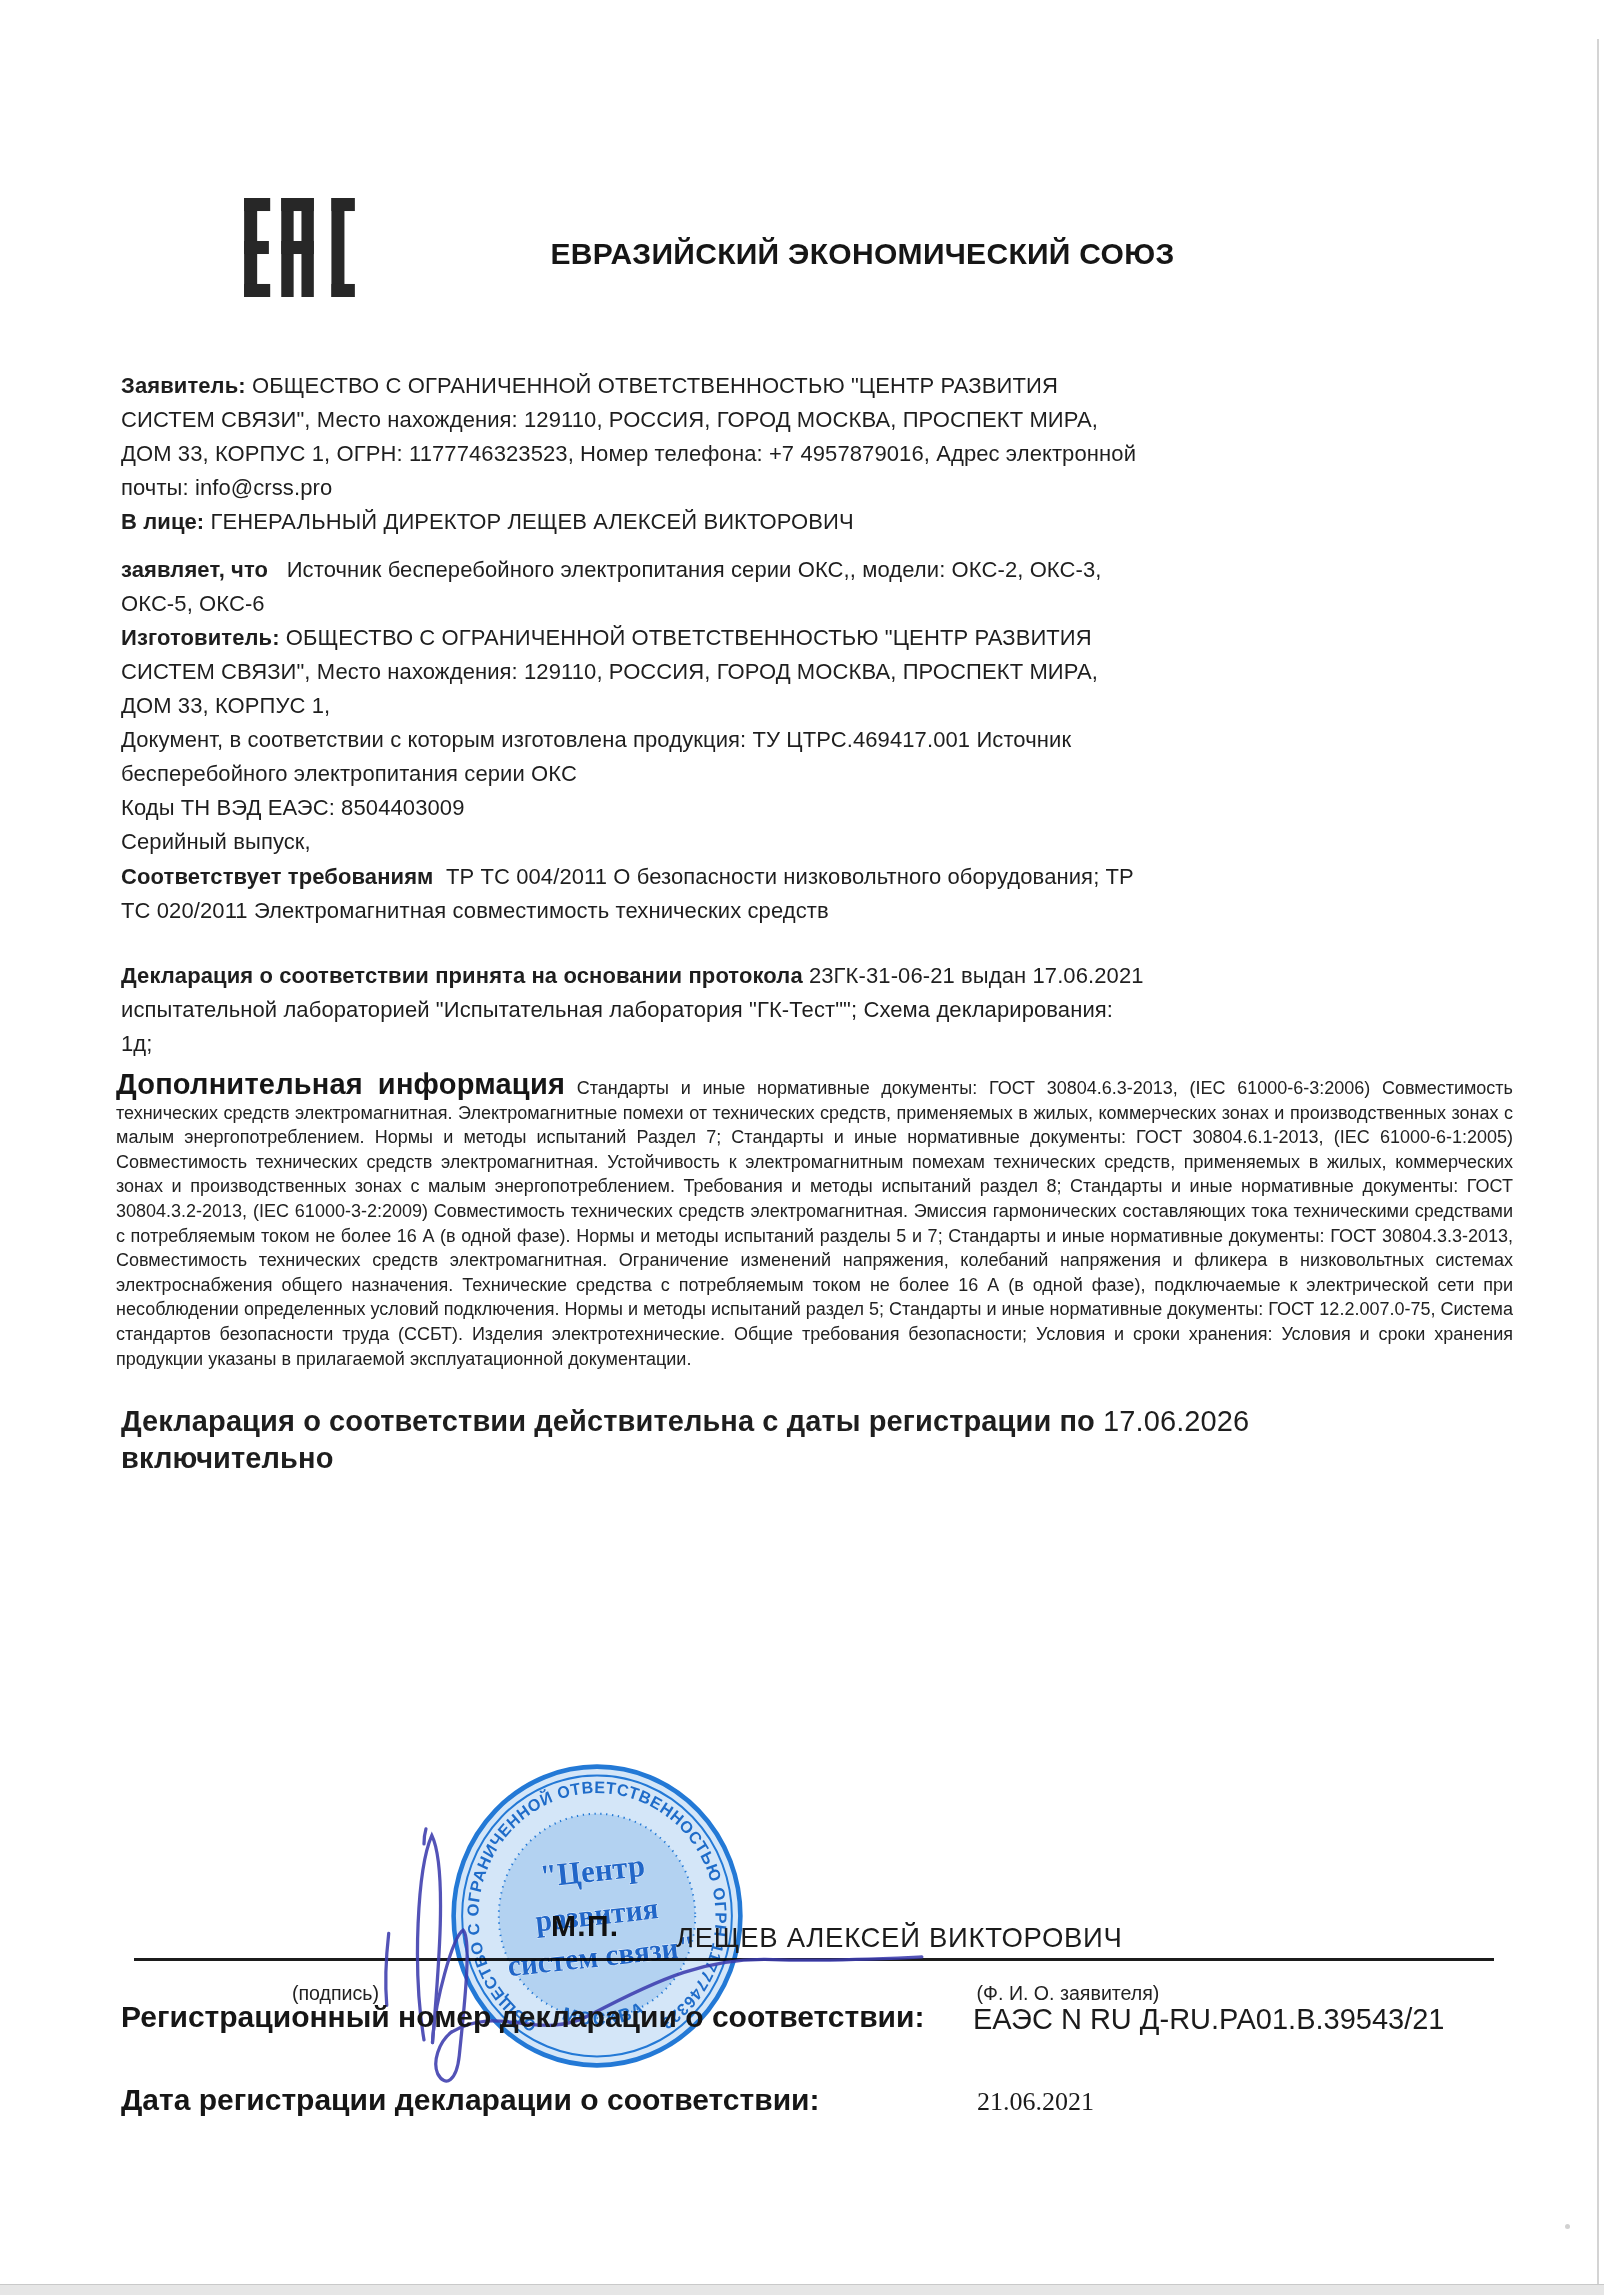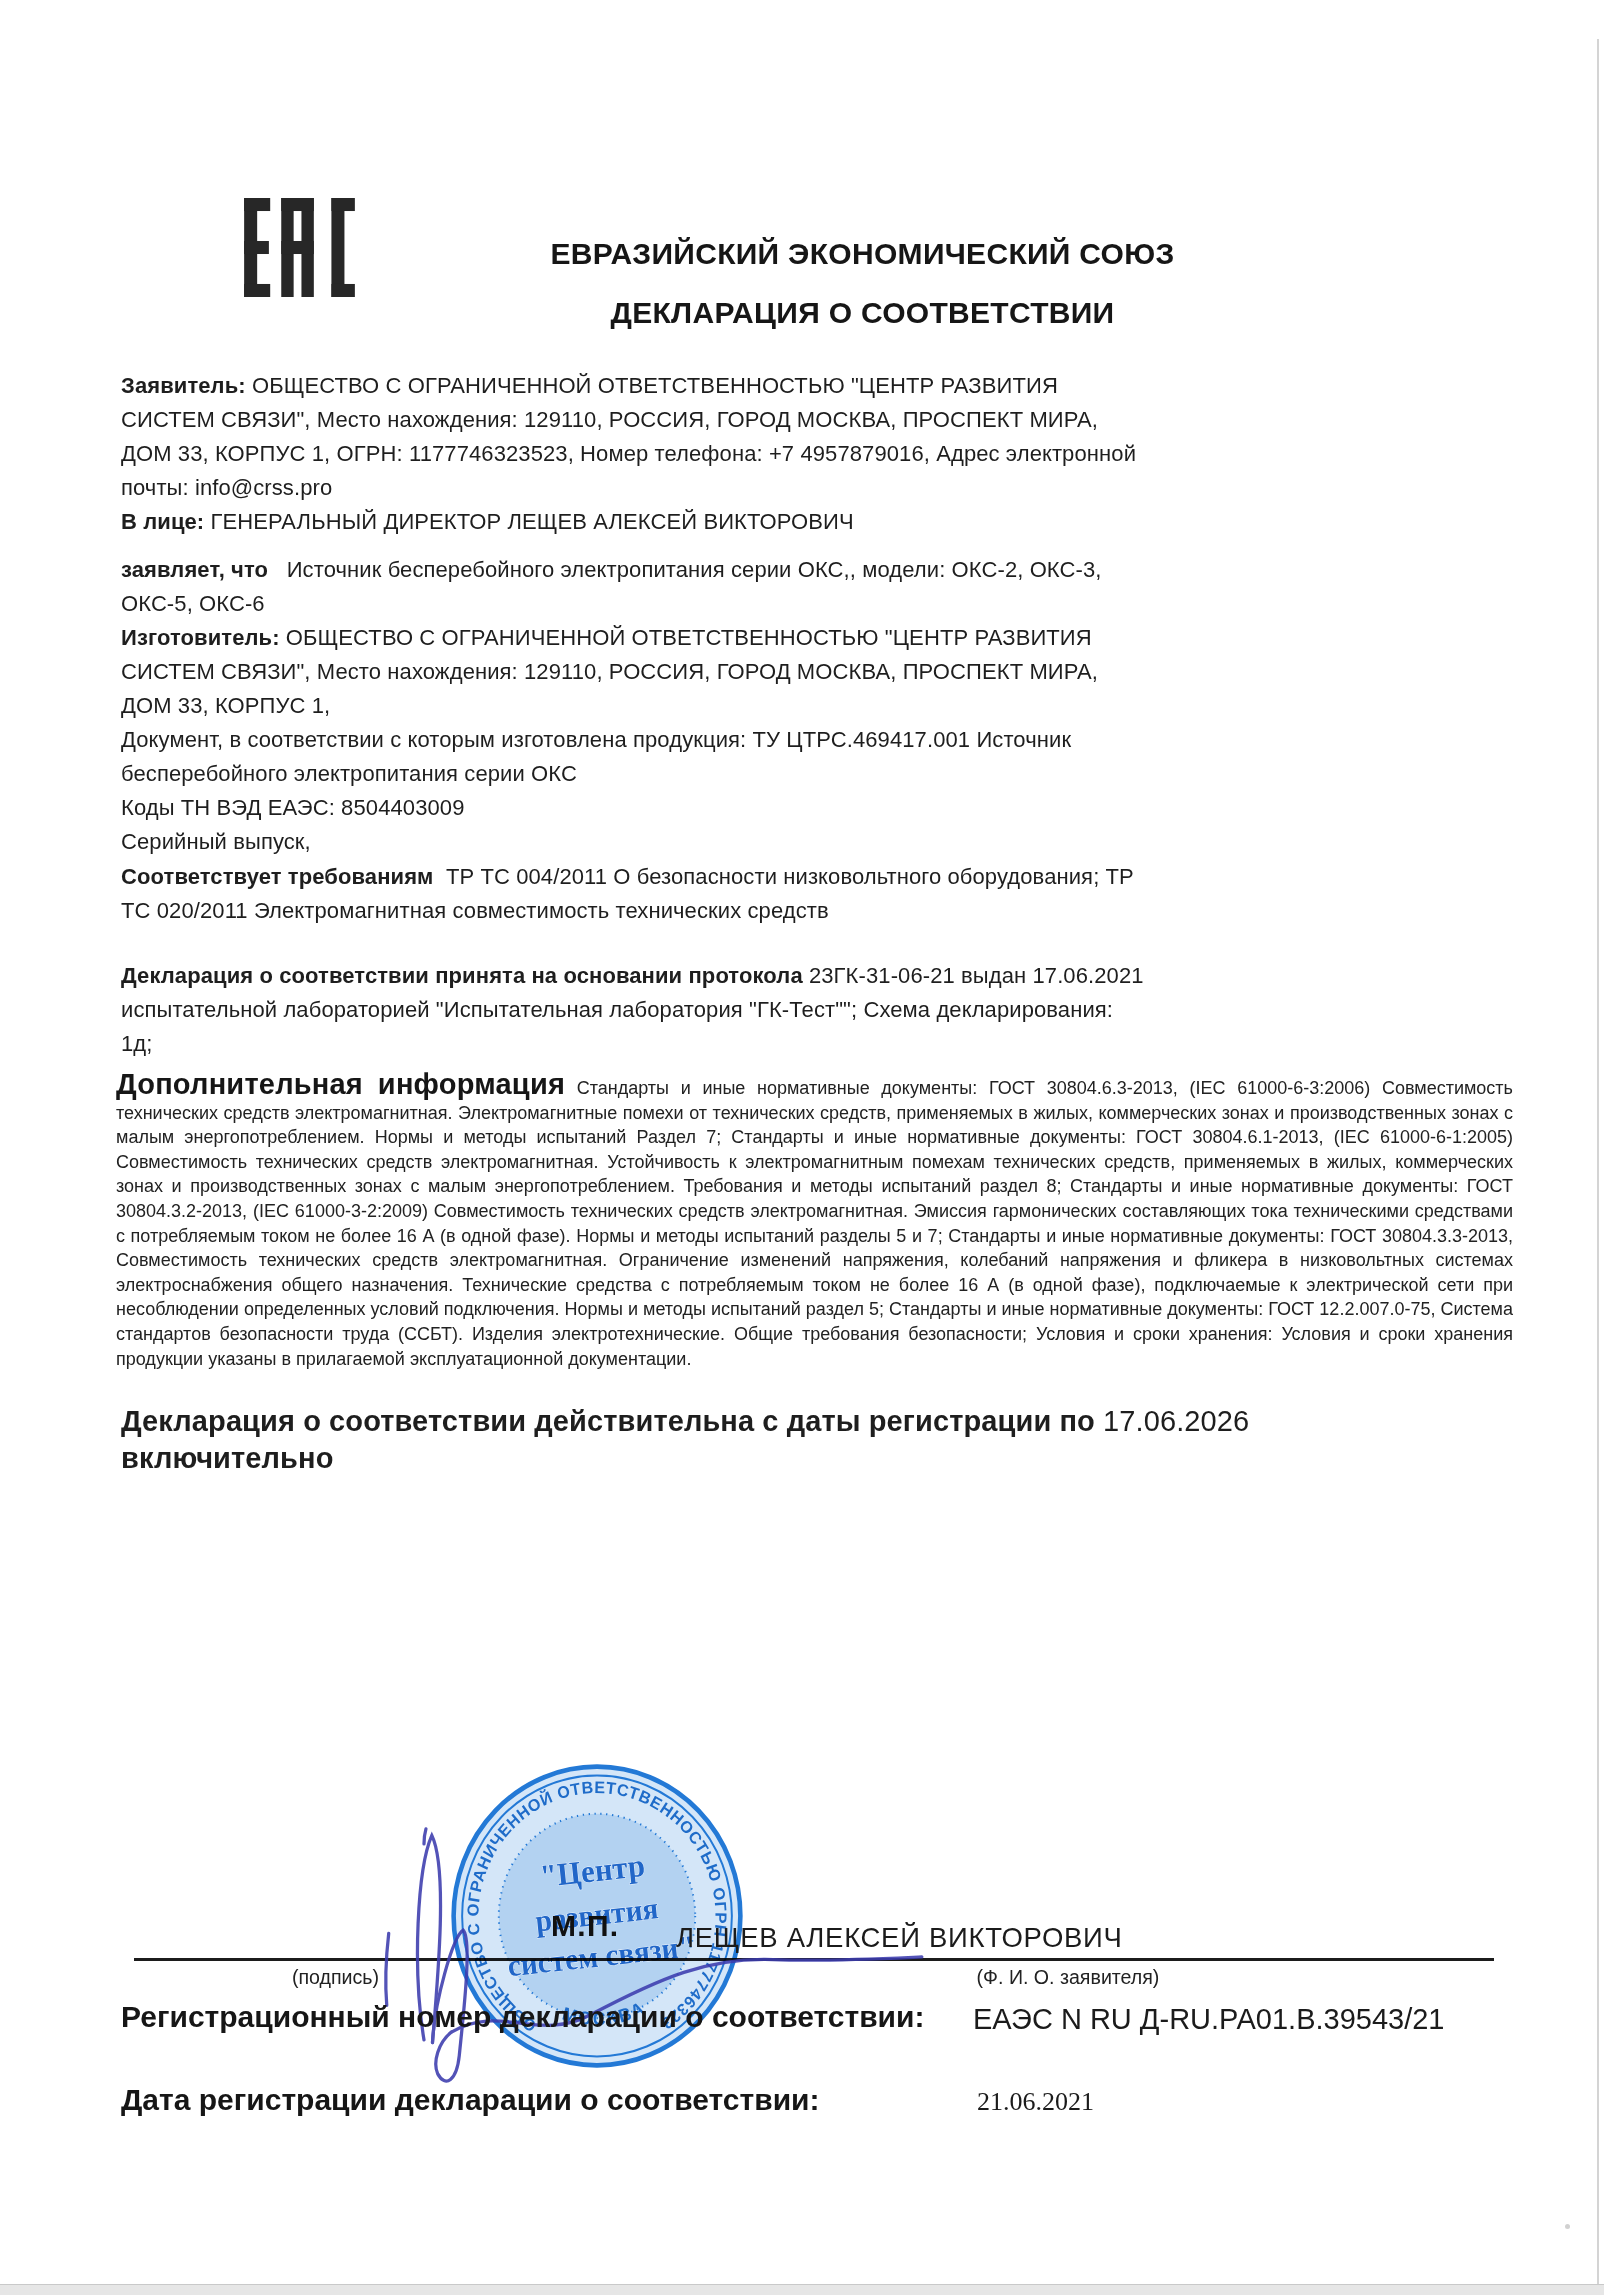--- a/index.html
+++ b/index.html
@@ -26,21 +26,21 @@
     text-align:center;font-weight:bold;font-size:30px;color:#161616;
     letter-spacing:0.3px;white-space:pre;
   }
   .fineprint{
     position:absolute;left:116px;top:1072px;width:1397px;
     font-size:18px;line-height:24.6px;text-align:justify;
     color:#222;
   }
   .fineprint b.addlabel{font-size:29px;letter-spacing:0.2px;color:#161616;}
   .sigline{position:absolute;left:134px;top:1958px;width:1360px;height:3.3px;background:#1c1c1c;}
-  .caption{position:absolute;font-size:19.6px;color:#222;text-align:center;white-space:pre;}
+  .caption{position:absolute;font-size:19.6px;color:#222;text-align:center;white-space:pre;margin-top:16px;}
   .name{position:absolute;left:676px;top:1922px;font-size:27.5px;color:#1b1b1b;white-space:pre;letter-spacing:0.7px;}
   .mp{position:absolute;left:551px;top:1909px;font-size:30px;font-weight:bold;color:#111;letter-spacing:1.3px;}
   .reglabel{position:absolute;left:121px;font-size:30px;font-weight:bold;color:#161616;white-space:pre;text-align:right;}
   .regvalue{position:absolute;font-size:29px;color:#1b1b1b;white-space:pre;}
   .datevalue{position:absolute;left:977px;top:2087px;font-size:26px;color:#1b1b1b;font-family:"Liberation Serif",serif;white-space:pre;}
   .edge-right{position:absolute;left:1597px;top:39px;width:2px;height:2245px;background:#cccccc;opacity:.85;}
   .edge-bottom{position:absolute;left:0;top:2284px;width:1624px;height:11px;background:#e6e6e6;border-top:0.7px solid #c9c9c9;}
   .pink-tick{position:absolute;left:1611px;top:2058px;width:11.8px;height:3.9px;background:#e9a2d2;}
   .speck{position:absolute;left:1565px;top:2224px;width:5.2px;height:5.2px;background:#bdbdbd;border-radius:50%;opacity:.7;}
   .stampwrap{position:absolute;left:451px;top:1764px;width:292px;height:304px;mix-blend-mode:multiply;}
@@ -69,21 +69,20 @@
       <rect x="88" y="0" width="19" height="152"></rect>
       <rect x="57" y="0" width="50" height="20"></rect>
       <rect x="57" y="66" width="50" height="20"></rect>
       <rect x="134" y="0" width="20" height="152"></rect>
       <rect x="134" y="0" width="36" height="20"></rect>
       <rect x="134" y="132" width="36" height="20"></rect>
     </g>
   </svg>
 
   <div class="hdr" style="top:237px">ЕВРАЗИЙСКИЙ ЭКОНОМИЧЕСКИЙ СОЮЗ</div>
-  <div class="hdr" style="top:296px">ДЕКЛАРАЦИЯ О СООТВЕТСТВИИ</div>
 
   <div>
       <div class="tl" style="left: 121px; top: 373px;"><b>Заявитель:</b><span> ОБЩЕСТВО С ОГРАНИЧЕННОЙ ОТВЕТСТВЕННОСТЬЮ "ЦЕНТР РАЗВИТИЯ</span></div>
       <div class="tl" style="left: 121px; top: 407px;"><span>СИСТЕМ СВЯЗИ", Место нахождения: 129110, РОССИЯ, ГОРОД МОСКВА, ПРОСПЕКТ МИРА,</span></div>
       <div class="tl" style="left: 121px; top: 441px;"><span>ДОМ 33, КОРПУС 1, ОГРН: 1177746323523, Номер телефона: +7 4957879016, Адрес электронной</span></div>
       <div class="tl" style="left: 121px; top: 475px;"><span>почты: info@crss.pro</span></div>
       <div class="tl" style="left: 121px; top: 509px;"><b>В лице:</b><span> ГЕНЕРАЛЬНЫЙ ДИРЕКТОР ЛЕЩЕВ АЛЕКСЕЙ ВИКТОРОВИЧ</span></div>
       <div class="tl" style="left: 121px; top: 557px;"><b>заявляет, что</b><span>   Источник бесперебойного электропитания серии ОКС,, модели: ОКС-2, ОКС-3,</span></div>
       <div class="tl" style="left: 121px; top: 591px;"><span>ОКС-5, ОКС-6</span></div>
       <div class="tl" style="left: 121px; top: 625px;"><b>Изготовитель:</b><span> ОБЩЕСТВО С ОГРАНИЧЕННОЙ ОТВЕТСТВЕННОСТЬЮ "ЦЕНТР РАЗВИТИЯ</span></div>

